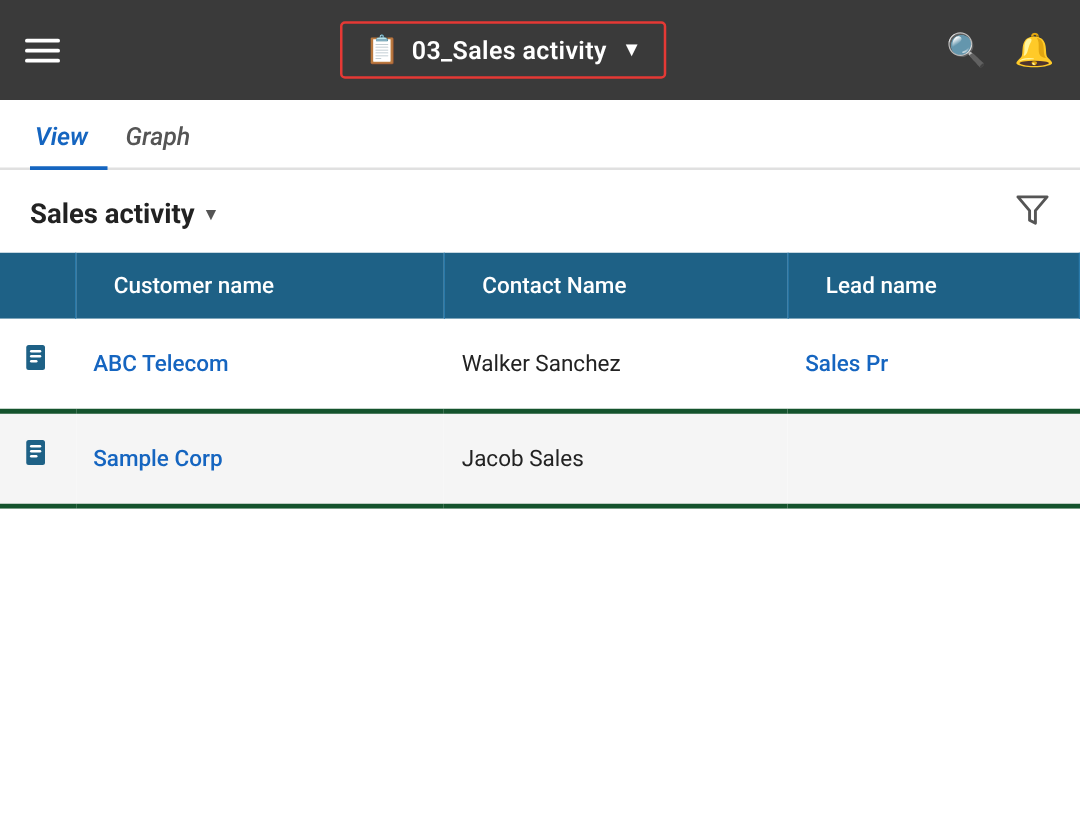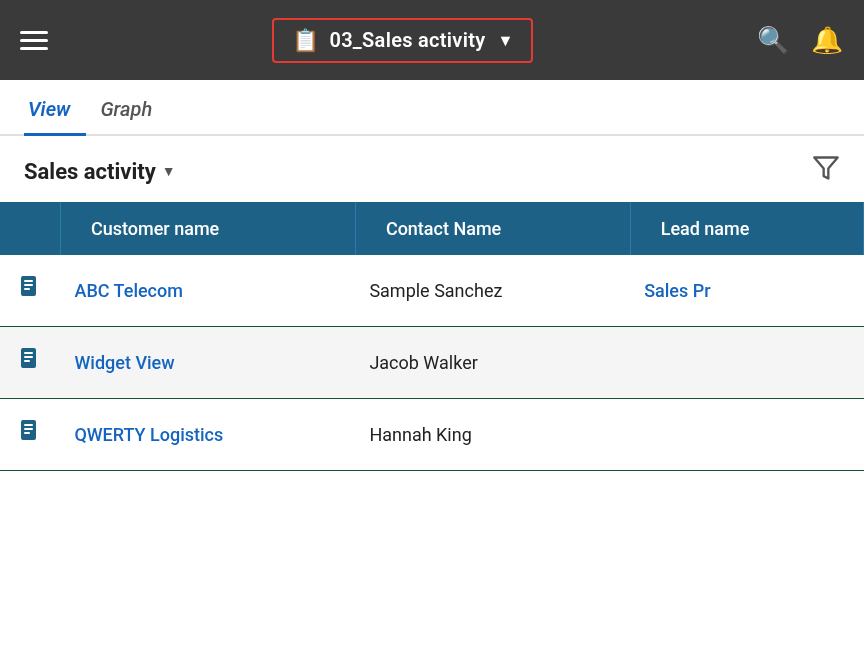--- a/index.html
+++ b/index.html
@@ -150,21 +150,21 @@
       font-weight: 500;
       padding: 16px 30px;
       text-align: left;
       border-right: 1px solid #2a7aaa;
     }
     thead th:first-child {
       width: 54px;
       border-right: 1px solid #2a7aaa;
     }
     tbody tr {
-      border-bottom: 1px solid #14532d;
+      border-bottom: 4px solid #14532d;
       margin-left: 12px;
     }
     tbody tr:nth-child(odd) {
       background: #fff;
     }
     tbody tr:nth-child(even) {
       background: #f5f5f5;
     }
     tbody td {
       padding: 20px 14px;
@@ -254,58 +254,39 @@
               <rect x="2" y="1" width="15" height="20" rx="2" fill="#1e6186"></rect>
               <rect x="5" y="5" width="9" height="2" rx="1" fill="#fff"></rect>
               <rect x="5" y="9" width="9" height="2" rx="1" fill="#fff"></rect>
               <rect x="5" y="13" width="6" height="2" rx="1" fill="#fff"></rect>
             </svg>
           </span>
         </td>
         <td>
           <span class="customer-link">ABC Telecom</span>
         </td>
-        <td>Sample Sanchez</td>
+        <td>Walker Sanchez</td>
         <td>
           <span class="lead-link">Sales Pr</span>
         </td>
       </tr>
       <tr>
         <td>
           <span class="doc-icon">
             <svg width="22" height="26" viewBox="0 0 22 26" fill="#1e6186">
               <rect x="2" y="1" width="15" height="20" rx="2" fill="#1e6186"></rect>
               <rect x="5" y="5" width="9" height="2" rx="1" fill="#fff"></rect>
               <rect x="5" y="9" width="9" height="2" rx="1" fill="#fff"></rect>
               <rect x="5" y="13" width="6" height="2" rx="1" fill="#fff"></rect>
             </svg>
           </span>
         </td>
         <td>
-          <span class="customer-link">Widget View</span>
-        </td>
-        <td>Jacob Walker</td>
-        <td>
-          <span></span>
-        </td>
-      </tr>
-      <tr>
-        <td>
-          <span class="doc-icon">
-            <svg width="22" height="26" viewBox="0 0 22 26" fill="#1e6186">
-              <rect x="2" y="1" width="15" height="20" rx="2" fill="#1e6186"></rect>
-              <rect x="5" y="5" width="9" height="2" rx="1" fill="#fff"></rect>
-              <rect x="5" y="9" width="9" height="2" rx="1" fill="#fff"></rect>
-              <rect x="5" y="13" width="6" height="2" rx="1" fill="#fff"></rect>
-            </svg>
-          </span>
-        </td>
-        <td>
-          <span class="customer-link">QWERTY Logistics</span>
-        </td>
-        <td>Hannah King</td>
+          <span class="customer-link">Sample Corp</span>
+        </td>
+        <td>Jacob Sales</td>
         <td>
           <span></span>
         </td>
       </tr>
     </tbody>
   </table>
 </div>
 
 </body></html>

